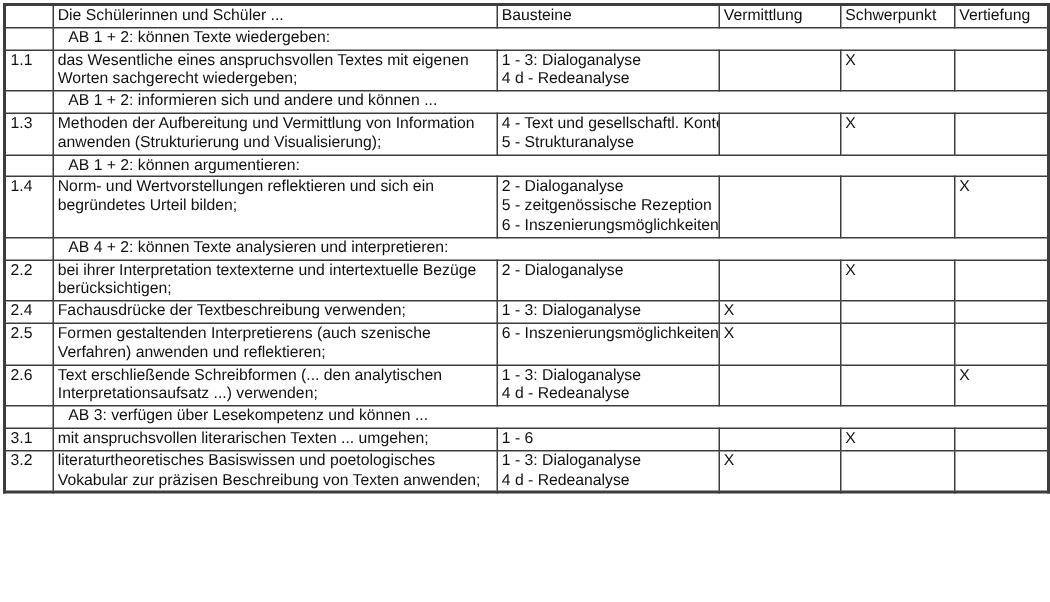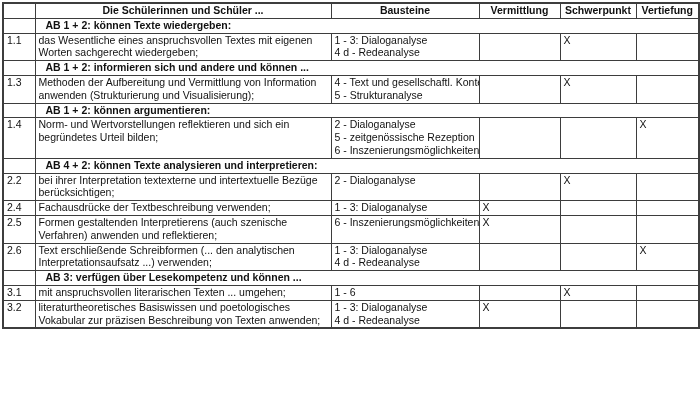--- a/index.html
+++ b/index.html
@@ -28,26 +28,26 @@
     font-size: 10.5px;
     line-height: 12.8px;
     vertical-align: top;
     text-align: left;
     font-weight: normal;
     overflow: hidden;
     box-sizing: border-box;
   }
   table.comp-table { border: 2px solid #3d3d3d; }
   tr.header-row th {
-    font-weight: bold;
-    text-align: center;
+    font-weight: normal;
+    text-align: left;
     border-bottom: 1.5px solid #3d3d3d;
   }
   tr.section-row td {
-    font-weight: bold;
+    font-weight: normal;
     padding-left: 10px;
   }
   td.num-cell {
     text-align: left;
     padding-left: 4px;
   }
   td.mark-cell {
     text-align: center;
     font-weight: bold;
   }

